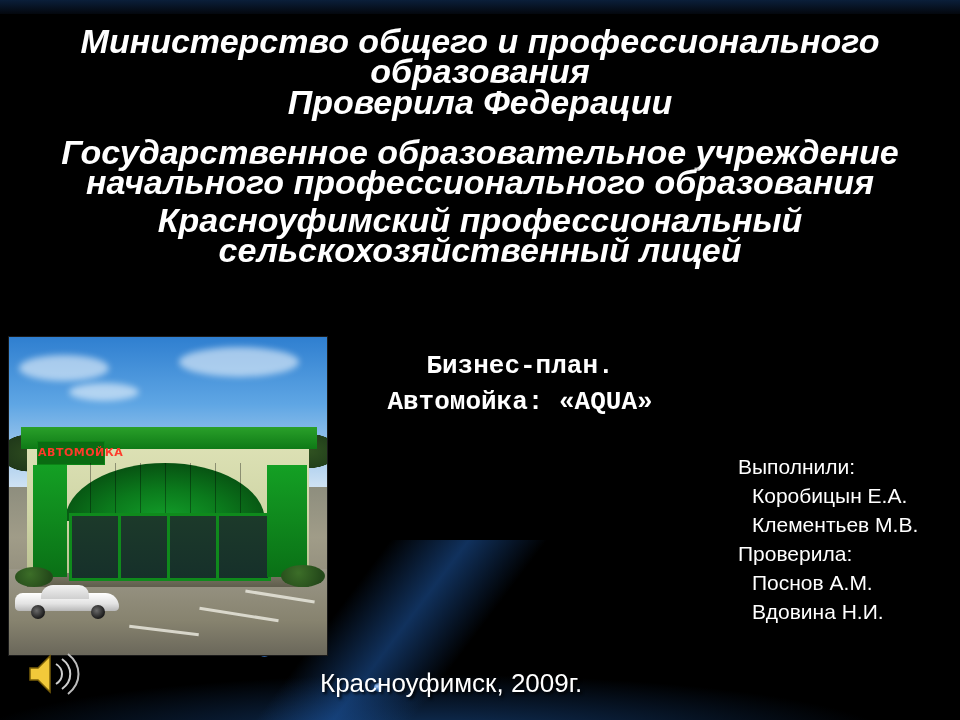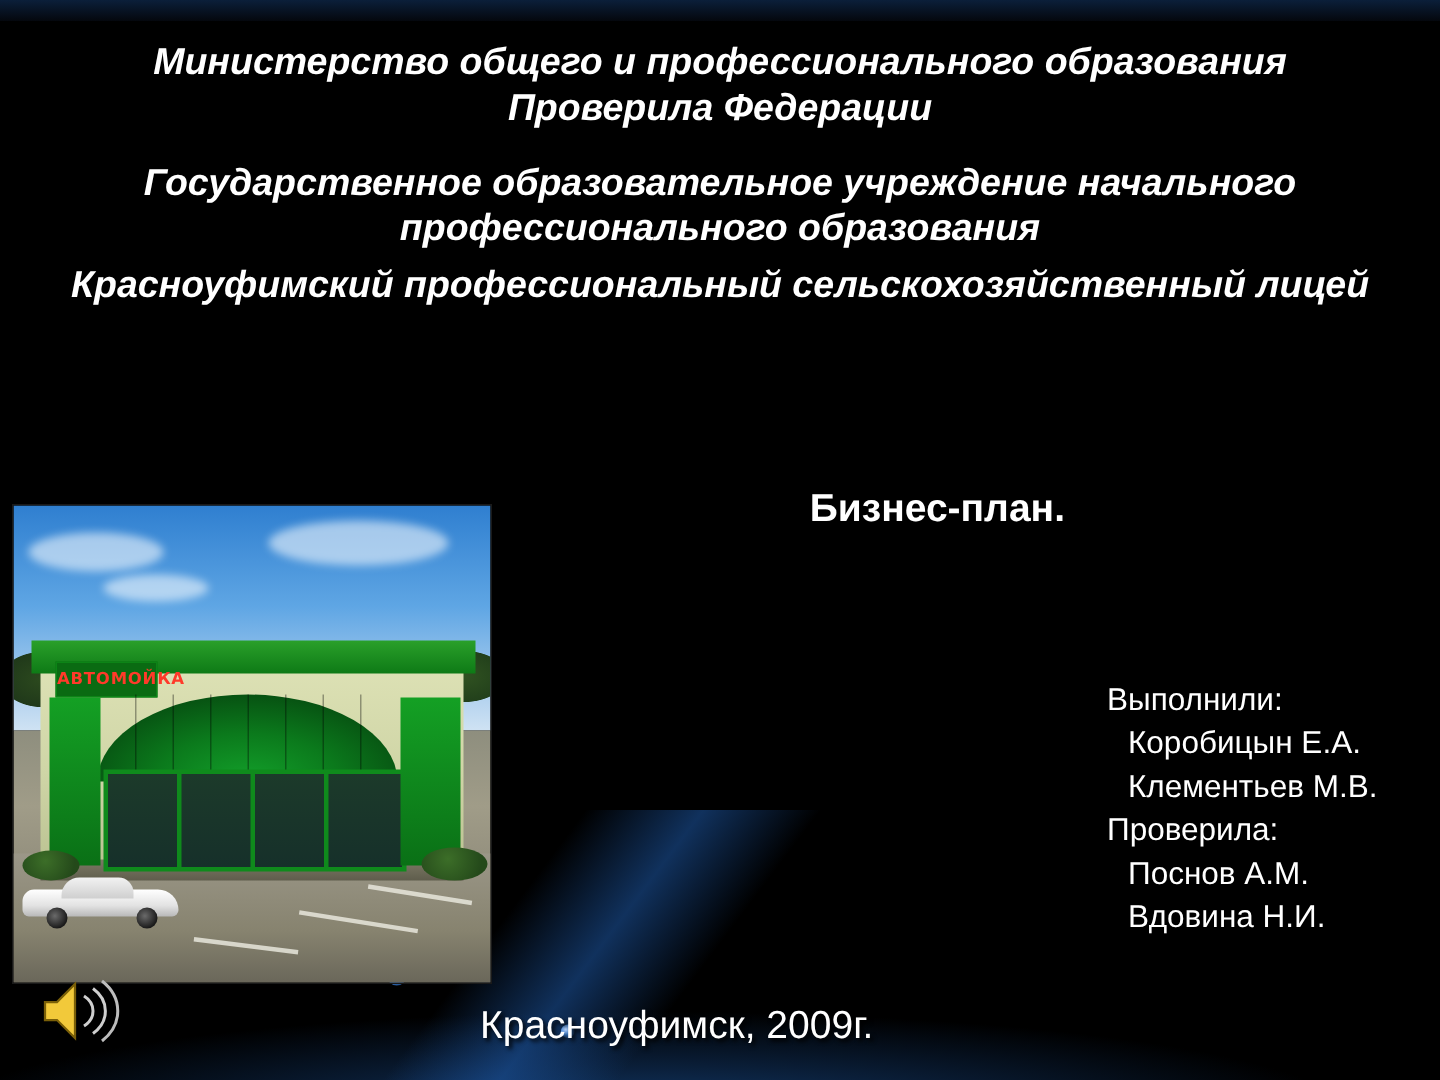--- a/index.html
+++ b/index.html
@@ -49,35 +49,36 @@
     position: absolute;
     left: 40px;
     top: 26px;
     width: 880px;
     text-align: center;
   }
   .head-line {
     color: #ffffff;
     font-weight: bold;
     font-style: italic;
-    font-size: 25px;
+    font-size: 34px;
     line-height: 30px;
     text-shadow: 2px 2px 3px rgba(0,0,0,0.95), 0 0 4px rgba(0,0,0,0.9);
     margin: 0 0 1px 0;
   }
   .head-line.l3 { margin-top: 20px; }
   .head-line.l4 { margin-top: 8px; }
 
   
   .title-block {
     position: absolute;
     left: 330px;
-    top: 320px;
+    top: 348px;
     width: 380px;
-    text-align: right;
+    text-align: center;
+    font-family: Liberation Mono, monospace;
   }
   .title-line {
     color: #ffffff;
     font-weight: bold;
     font-size: 26px;
     line-height: 36px;
     text-shadow: 2px 2px 3px rgba(0,0,0,0.95);
   }
 
   
@@ -242,20 +243,21 @@
 
   <div class="head-block">
     <div class="head-line l1">Министерство общего и профессионального образования</div>
     <div class="head-line l2">Проверила Федерации</div>
     <div class="head-line l3">Государственное образовательное учреждение начального профессионального образования</div>
     <div class="head-line l4">Красноуфимский профессиональный сельскохозяйственный лицей</div>
   </div>
 
   <div class="title-block">
     <div class="title-line">Бизнес-план.</div>
+    <div class="title-line">Автомойка: «AQUA»</div>
   </div>
 
   <div class="authors-block">
     <div class="author-line">Выполнили:</div>
     <div class="author-line indent">Коробицын Е.А.</div>
     <div class="author-line indent">Клементьев М.В.</div>
     <div class="author-line">Проверила:</div>
     <div class="author-line indent">Поснов А.М.</div>
     <div class="author-line indent">Вдовина Н.И.</div>
   </div>

